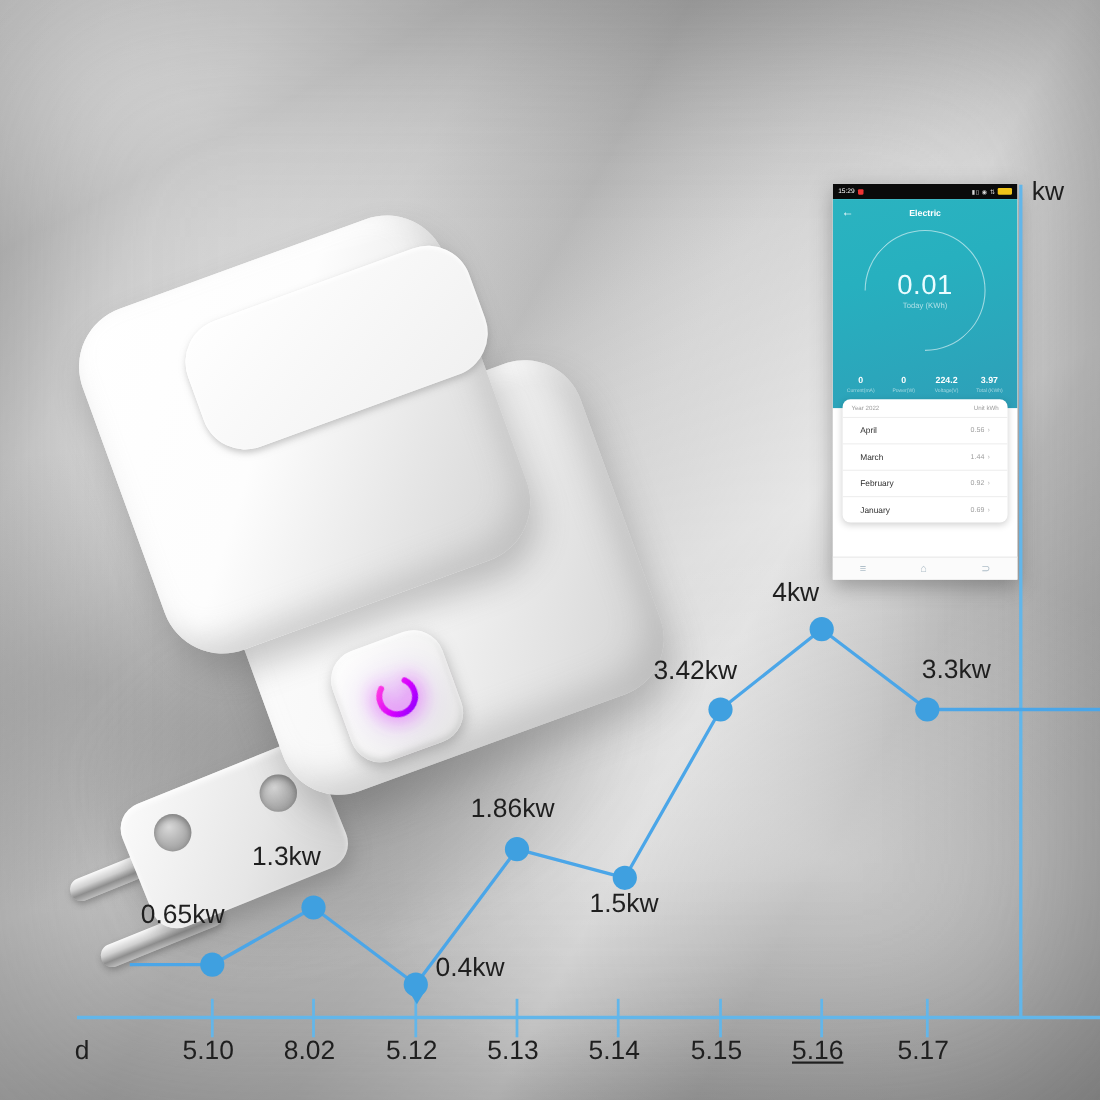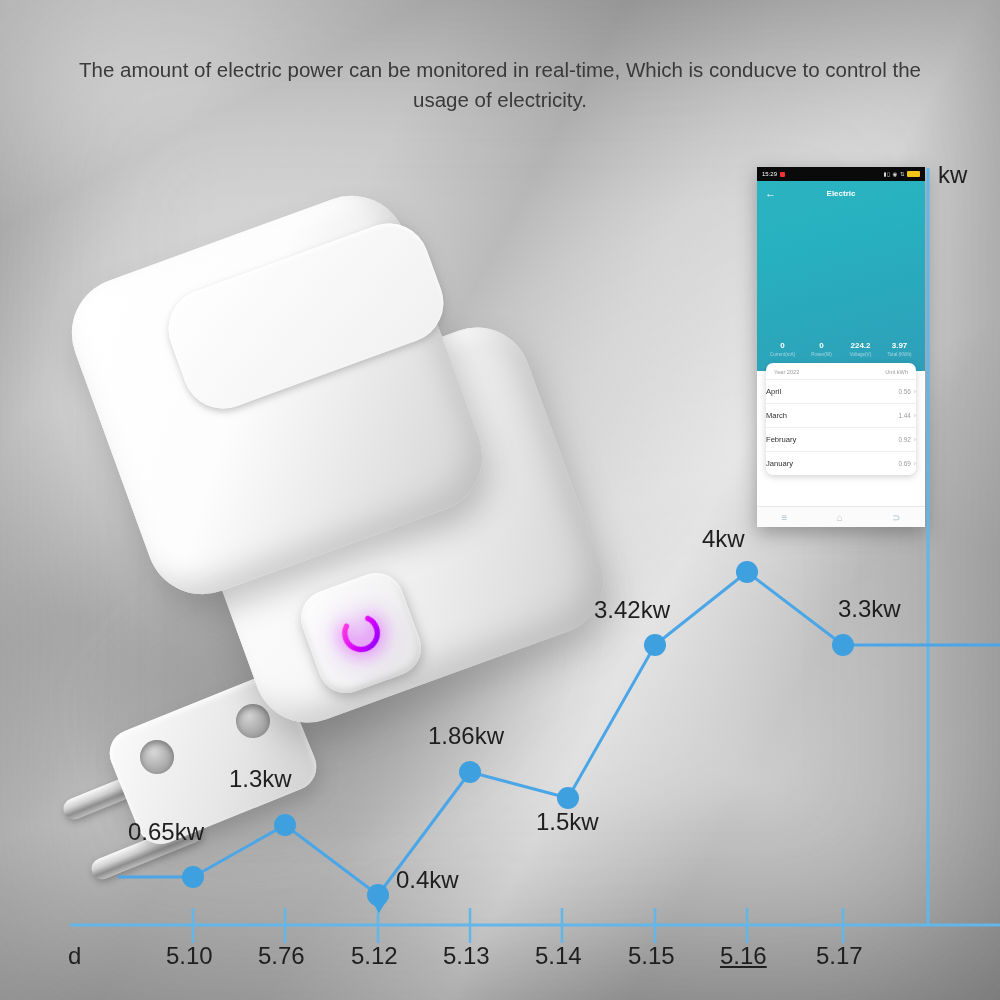--- a/index.html
+++ b/index.html
@@ -103,21 +103,21 @@
     color:rgba(255,255,255,.62);font-size:7px;}
   .stats{display:flex;position:absolute;left:0;right:0;bottom:14px;padding:0 6px;}
   .stat{flex:1;text-align:center;}
   .sv{color:#ffffff;font-size:8px;font-weight:bold;}
   .sl{color:rgba(255,255,255,.55);font-size:4.6px;margin-top:2px;}
   .card{position:absolute;left:9px;right:9px;top:196px;background:#fff;border-radius:7px;
     box-shadow:0 2px 7px rgba(0,0,0,.18);overflow:hidden;}
   .cardhead{display:flex;justify-content:space-between;padding:6px 8px 4px;
     color:#9a9a9a;font-size:5.6px;}
   .mrow{display:flex;justify-content:space-between;align-items:center;
-    padding:7px 0;border-top:.6px solid #eeeeee;}
+    padding:7px 16px;border-top:.6px solid #eeeeee;}
   .mname{font-size:7.6px;color:#2f2f2f;}
   .mval{font-size:6.4px;color:#9d9d9d;display:flex;align-items:center;gap:3px;}
   .chev{font-size:6.5px;color:#b5b5b5;}
   .navbar{position:absolute;left:0;right:0;bottom:0;height:20px;background:#fbfbfb;
     border-top:.6px solid #e8e8e8;display:flex;align-items:center;justify-content:space-around;
     color:#b0bfc9;font-size:10px;}
 
   
   #chart{position:absolute;inset:0;z-index:8;}
   .lbl{position:absolute;font-size:24px;color:#1f1f1f;white-space:nowrap;}
@@ -129,21 +129,20 @@
 
 <div id="bg">
   <div class="l1"></div>
     <div class="l2"></div>
     <div class="l3"></div>
   <div class="l4"></div>
     <div class="vig"></div>
 </div>
 
 <div class="head">
-  <div class="sub">The amount of electric power can be monitored in real-time, Which is conducve to control the usage of electricity.</div>
 </div>
 
 <div id="plug">
   <div class="pshadow"></div>
   <div class="prong a"></div>
   <div class="prong b"></div>
   <div class="prongbase"></div>
   <div class="hole h1"></div>
   <div class="hole h2"></div>
   <div class="body2"></div>
@@ -176,20 +175,25 @@
       <span class="sb-ic">⇅</span>
       <span class="batt"></span>
     </div>
   </div>
 
   <div class="appbody">
     <div class="appbar">
       <span class="backic">←</span>
       <span class="apptitle">Electric</span>
     </div>
+    <div class="gauge">
+      <div class="ring"></div>
+      <div class="gval">0.01</div>
+      <div class="glab">Today (KWh)</div>
+    </div>
     <div class="stats">
       <div class="stat">
         <div class="sv">0</div>
         <div class="sl">Current(mA)</div>
       </div>
       <div class="stat">
         <div class="sv">0</div>
         <div class="sl">Power(W)</div>
       </div>
       <div class="stat">
@@ -289,21 +293,21 @@
   <div class="lbl" style="left:396px;top:866px;">0.4kw</div>
   <div class="lbl" style="left:428px;top:722px;">1.86kw</div>
   <div class="lbl" style="left:536px;top:808px;">1.5kw</div>
   <div class="lbl" style="left:594px;top:596px;">3.42kw</div>
   <div class="lbl" style="left:702px;top:525px;">4kw</div>
   <div class="lbl" style="left:838px;top:595px;">3.3kw</div>
 
   
   <div class="xlbl" style="left:68px;top:942px;">d</div>
   <div class="xlbl" style="left:166px;top:942px;">5.10</div>
-  <div class="xlbl" style="left:258px;top:942px;">5.76</div>
+  <div class="xlbl" style="left:258px;top:942px;">8.02</div>
   <div class="xlbl" style="left:351px;top:942px;">5.12</div>
   <div class="xlbl" style="left:443px;top:942px;">5.13</div>
   <div class="xlbl" style="left:535px;top:942px;">5.14</div>
   <div class="xlbl" style="left:628px;top:942px;">5.15</div>
   <div class="xlbl" style="left:720px;top:942px;text-decoration:underline;">5.16</div>
   <div class="xlbl" style="left:816px;top:942px;">5.17</div>
 
   
   <div class="axlbl" style="left:938px;top:161px;text-align:right;">kw</div>
 </div>

